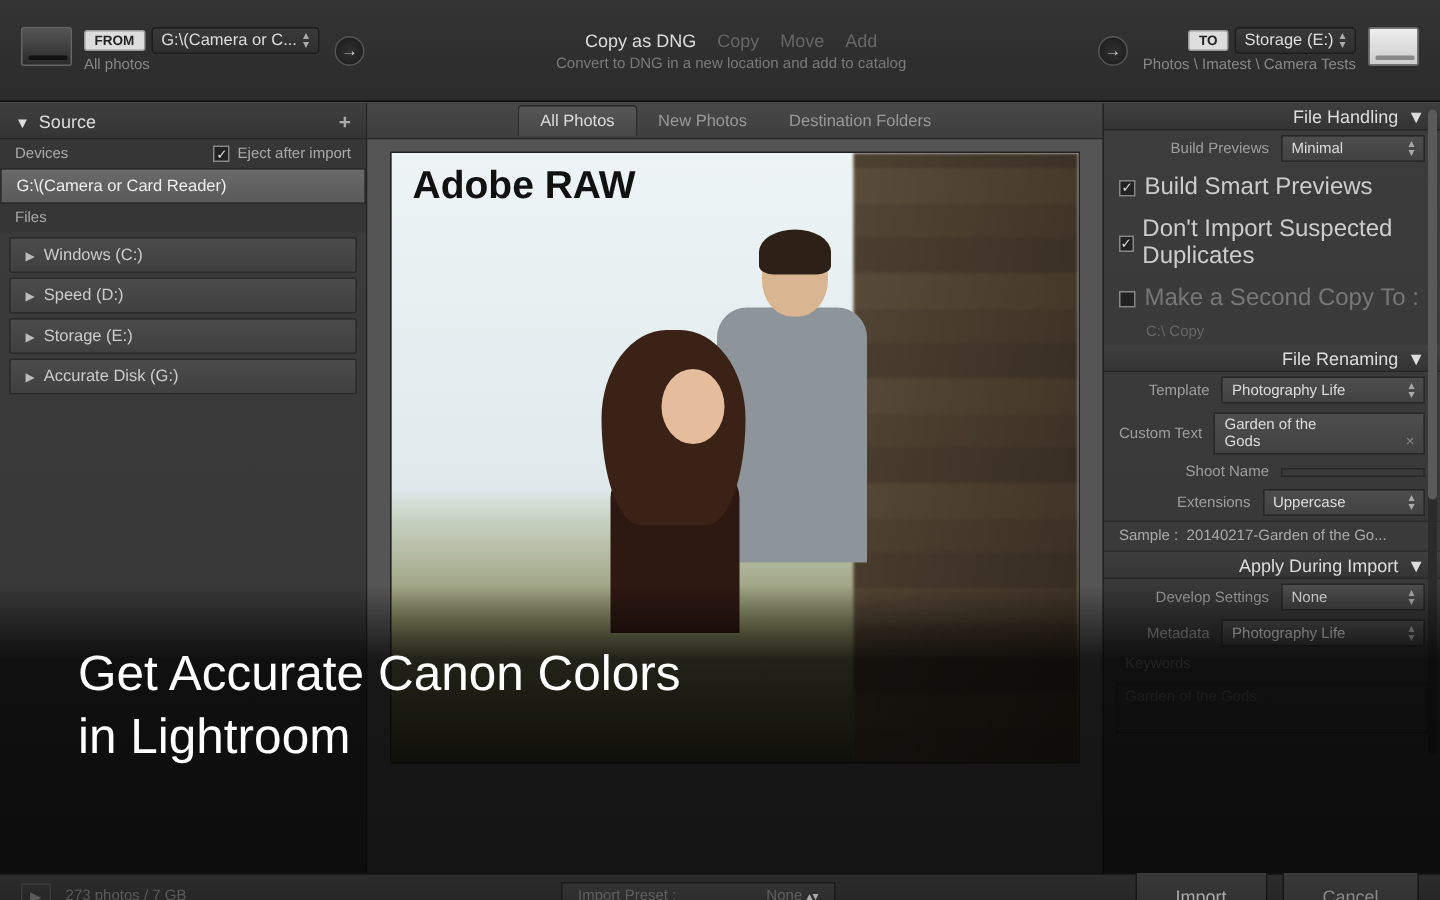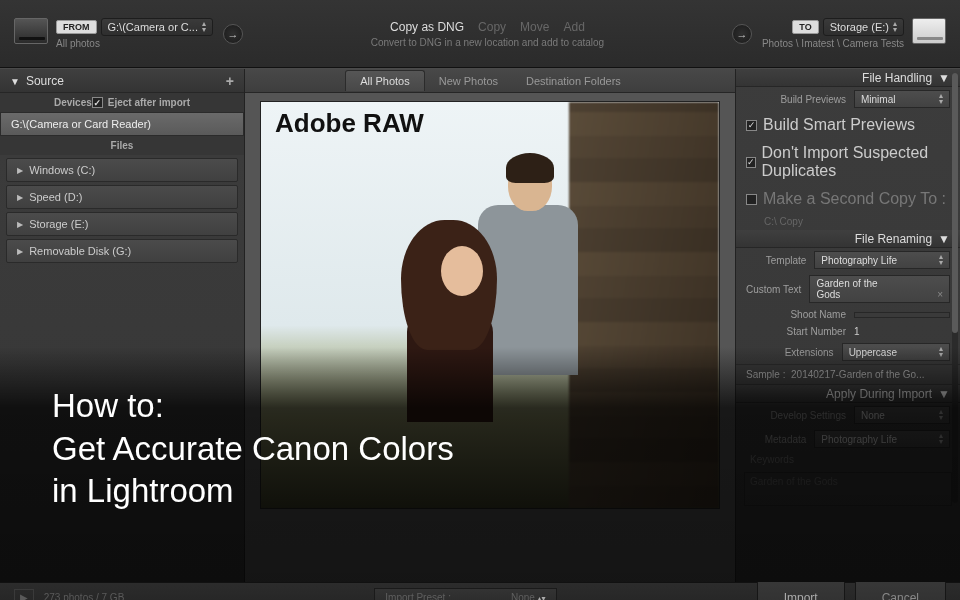--- a/index.html
+++ b/index.html
@@ -28,21 +28,21 @@
   .center-sub { color:#7a7a7a; font-size:10px; margin-top:3px;}
 
   .body-grid { display:grid; grid-template-columns: 245px 1fr 225px; height:calc(600px - 56px - 30px); position:relative; background:linear-gradient(#3b3b3b,#393939); border-top:1px solid #4a4a4a;}
   .panel-hdr { display:flex; align-items:center; justify-content:space-between; padding:4px 10px; font-size:12px; color:#ddd; border-bottom:1px solid #262626; background:linear-gradient(#3f3f3f,#343434); height:24px;}
   .panel-hdr.left .disclosure{ margin-right:6px; font-size:10px;}
   .plus{ color:#aaa; font-size:14px; cursor:pointer; font-weight:bold;}
 
   .left-col{ border-right:1px solid #222; background:linear-gradient(#3c3c3c,#363636);}
   .right-col{ border-left:1px solid #222; background:linear-gradient(#3c3c3c,#363636); position:relative;}
   .mid-col{ background:#4a4a4a; display:flex; flex-direction:column;}
-  .subhdr{ display:flex; align-items:center; justify-content:center; font-size:10px; color:#aaa; padding:4px 10px; background:#363636;font-weight:bold;}
+  .subhdr{ display:flex; align-items:center; justify-content:space-between; font-size:10px; color:#aaa; padding:4px 10px; background:#363636;}
   .check{ display:inline-flex; align-items:center; gap:5px; font-size:10px;}
   .checkbox{ width:11px; height:11px; border:1px solid #888; background:#222; display:inline-flex; align-items:center; justify-content:center; font-size:9px; color:#ddd;}
   .checkbox.checked::before{content:"✓";}
   .src-item{ background:linear-gradient(#6a6a6a,#5a5a5a); color:#eee; padding:5px 10px; font-size:11px; border:1px solid #2b2b2b;}
   .file-item{ display:flex; align-items:center; gap:6px; background:linear-gradient(#4b4b4b,#404040); border:1px solid #2a2a2a; padding:5px 10px; font-size:11px; margin:3px 6px; border-radius:2px; cursor:pointer;}
   .tri{ font-size:8px; color:#bbb;}
 
   .tab-bar{ display:flex; align-items:center; gap:0; background:linear-gradient(#484848,#3e3e3e); border-bottom:1px solid #262626; padding:0 4px; height:24px; font-size:11px;}
   .tab{ padding:4px 14px; color:#999; cursor:pointer;}
   .tab.active{ color:#ddd; background:linear-gradient(#565656,#484848); border:1px solid #2b2b2b; border-bottom:none; border-radius:3px 3px 0 0;}
@@ -155,21 +155,21 @@
     <div class="file-item">
         <span class="tri">▶</span>
         <span>Speed (D:)</span>
       </div>
     <div class="file-item">
         <span class="tri">▶</span>
         <span>Storage (E:)</span>
       </div>
     <div class="file-item">
         <span class="tri">▶</span>
-        <span>Removable Disk (G:)</span>
+        <span>Accurate Disk (G:)</span>
       </div>
   </div>
 
   <div class="mid-col">
     <div class="tab-bar">
       <div style="flex:1"></div>
       <div class="tab active">All Photos</div>
       <div class="tab">New Photos</div>
       <div class="tab">Destination Folders</div>
       <div style="flex:1"></div>
@@ -237,24 +237,20 @@
         <span class="val-box">
           <span>Garden of the Gods</span>
           <span style="color:#888">×</span>
         </span>
       </div>
     <div class="field-row" style="color:#707070">
         <span class="lbl">Shoot Name</span>
         <span class="val-box" style="background:#3a3a3a"></span>
       </div>
     <div class="field-row">
-        <span class="lbl">Start Number</span>
-        <span class="val-plain" style="min-width:96px">1</span>
-      </div>
-    <div class="field-row">
         <span class="lbl">Extensions</span>
         <span class="val-box">
           <span>Uppercase</span>
           <span class="updown">▴<br>▾</span>
         </span>
       </div>
     <div class="sample-row"><span>Sample :</span>&nbsp;&nbsp;<span>20140217-Garden of the Go...</span></div>
 
     <div class="right-hdr">
       <span>Apply During Import</span>
@@ -276,21 +272,20 @@
       </div>
     <div class="field-row" style="justify-content:flex-start;padding-left:14px;color:#767676">
         <span>Keywords</span>
       </div>
     <div class="keywords"><span>Garden of the Gods</span></div>
 
     <div class="right-scroll"></div>
   </div>
 
   <div class="overlay">
-    <div>How to:</div>
     <div>Get Accurate Canon Colors</div>
     <div>in Lightroom</div>
   </div>
 </div>
 
 <div class="footer">
   <div class="foot-left">
     <span style="border:1px solid #3a3a3a;padding:2px 5px;">▶</span>
     <span>273 photos / 7 GB</span>
   </div>

